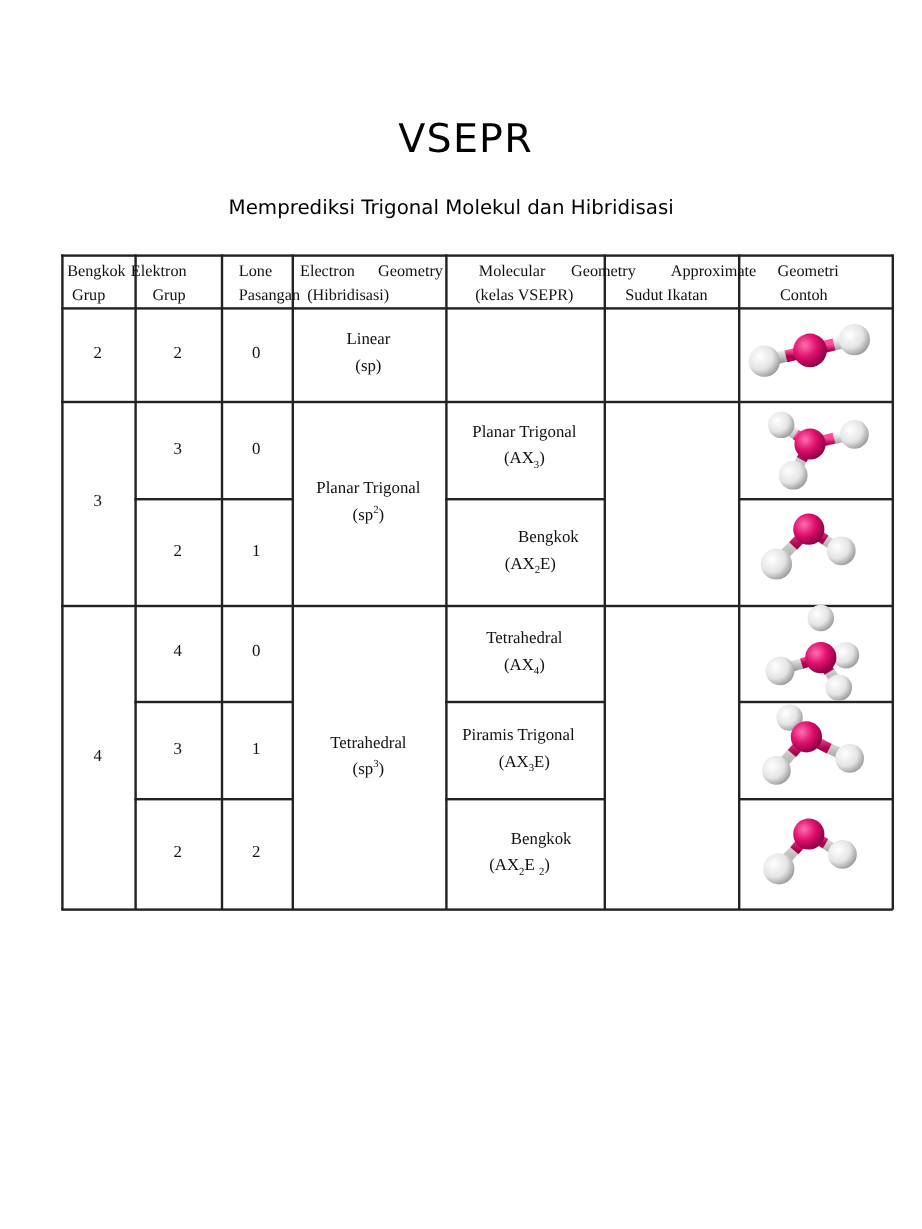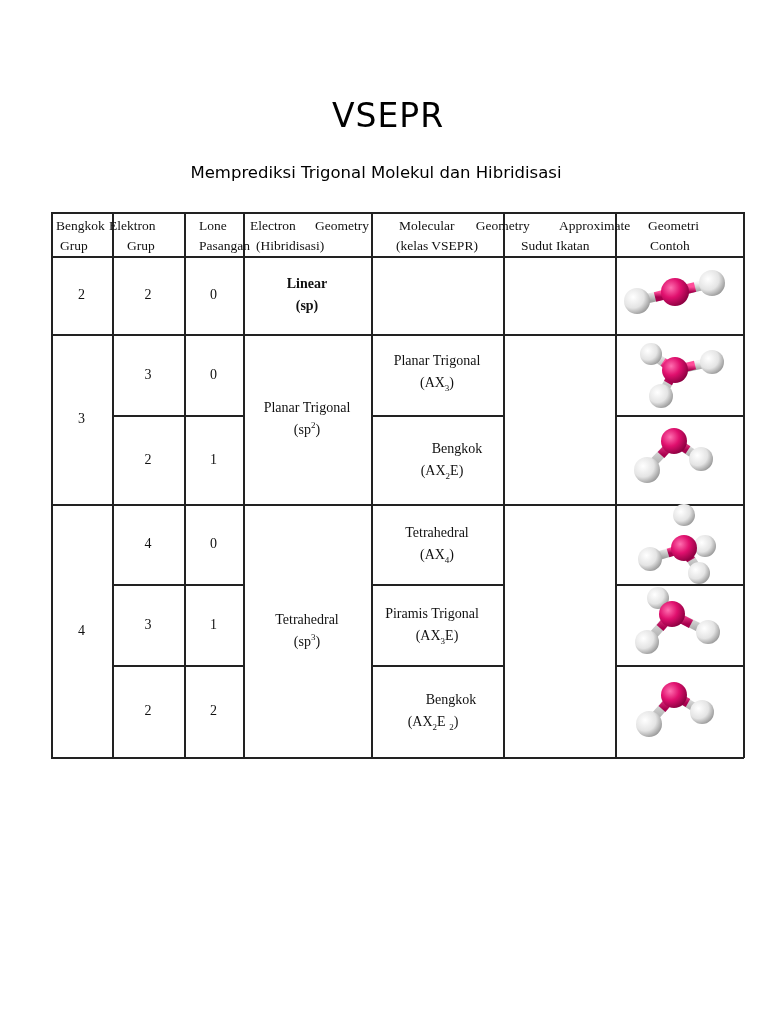--- a/index.html
+++ b/index.html
@@ -69,21 +69,21 @@
   <div class="hdr" style="left:399px; top:218px; word-spacing:18px;">Molecular Geometry</div>
   <div class="hdr" style="left:396px; top:238px;">(kelas VSEPR)</div>
   <div class="hdr" style="left:559px; top:218px;">Approximate</div>
   <div class="hdr" style="left:521px; top:238px;">Sudut Ikatan</div>
   <div class="hdr" style="left:648px; top:218px;">Geometri</div>
   <div class="hdr" style="left:650px; top:238px;">Contoh</div>
 
   <div class="cell" style="left:51px; top:256px; width:61px; height:78px;">2</div>
   <div class="cell" style="left:112px; top:256px; width:72px; height:78px;">2</div>
   <div class="cell" style="left:184px; top:256px; width:59px; height:78px;">0</div>
-  <div class="cell" style="left:243px; top:256px; width:128px; height:78px;font-weight:bold;">
+  <div class="cell" style="left:243px; top:256px; width:128px; height:78px;">
     <span>Linear</span>
     <span>(<span>sp</span>)</span>
   </div>
   <div class="cell" style="left:615px; top:256px; width:128px; height:78px;">
     <svg class="mol" width="128" height="78" viewBox="0 0 128 78" style="left:0;top:0;">
       <defs>
         <radialGradient id="gw" cx="35%" cy="35%" r="70%">
             <stop offset="0" stop-color="#ffffff"></stop>
             <stop offset="0.6" stop-color="#e4e4e4"></stop>
             <stop offset="1" stop-color="#9a9a9a"></stop>

